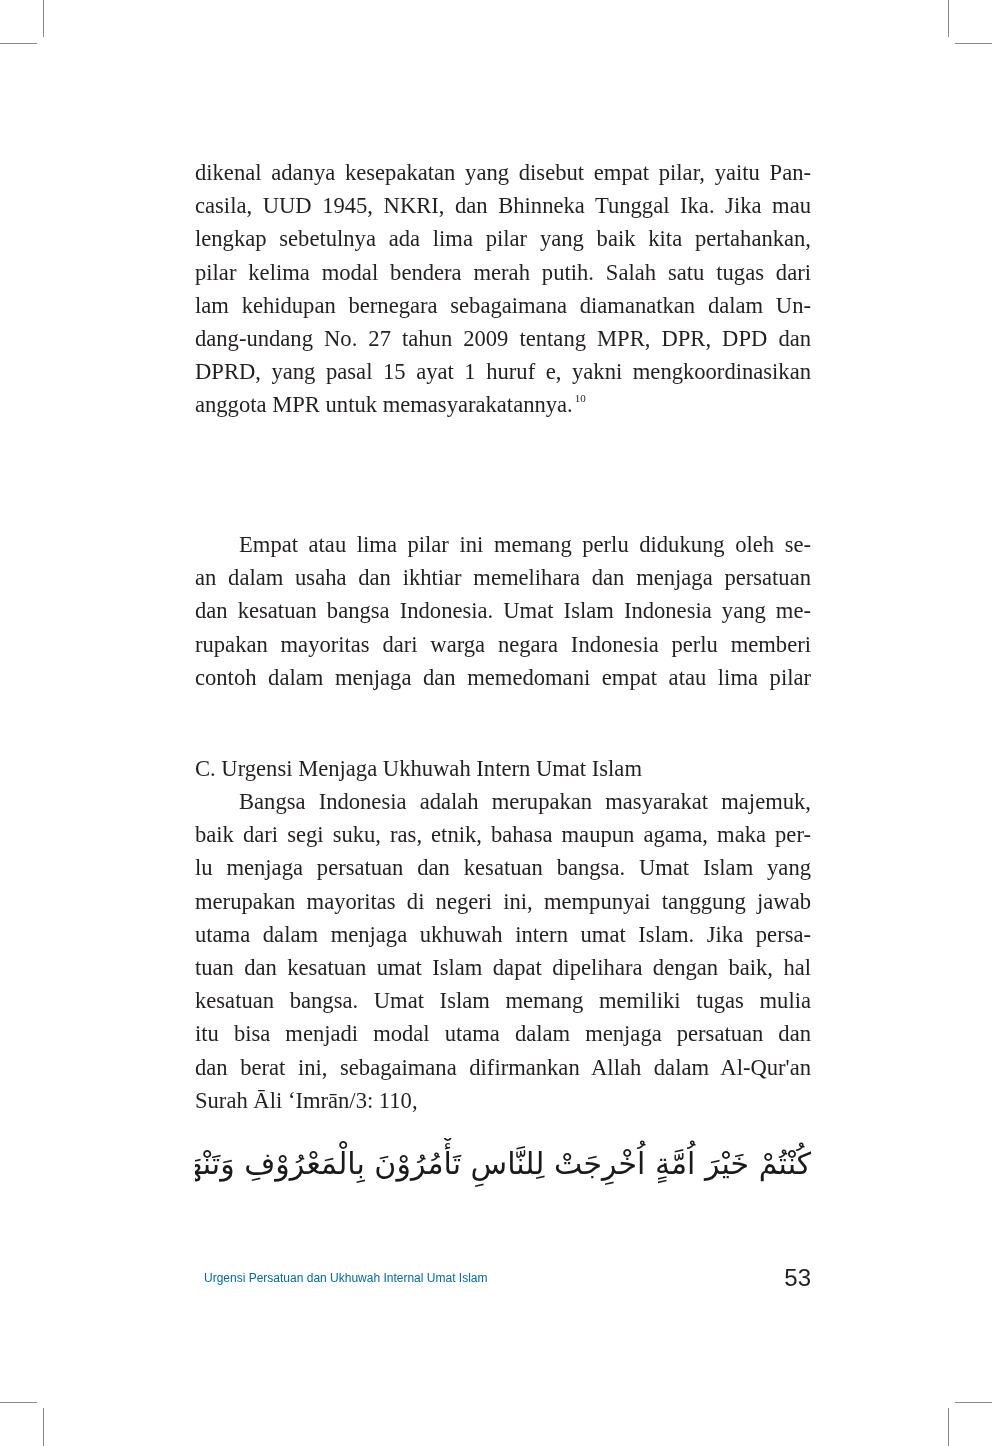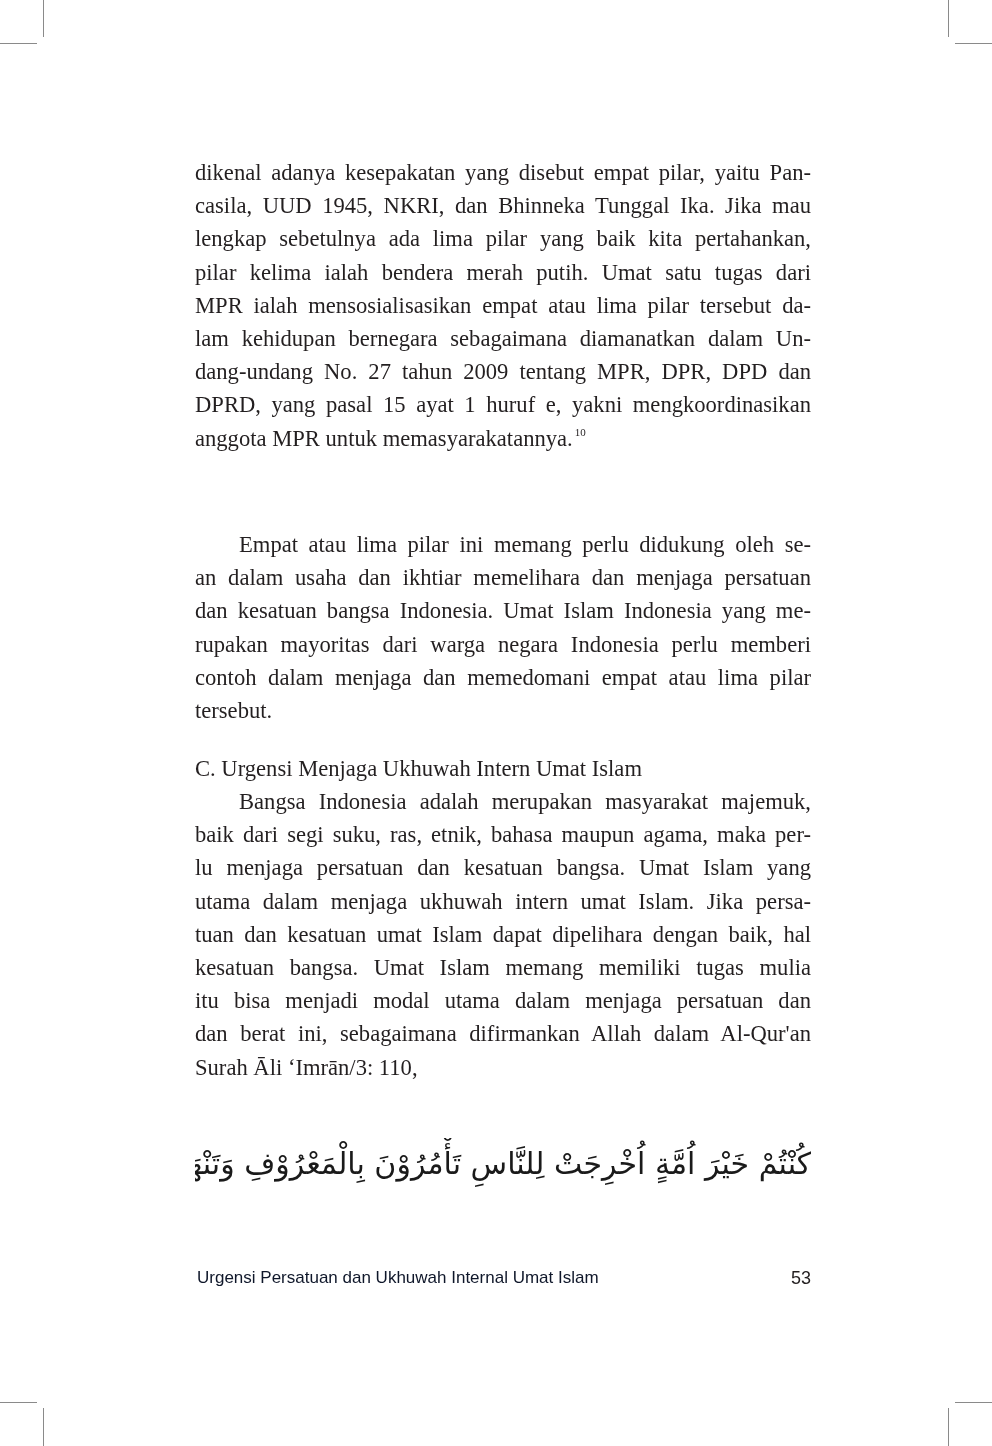--- a/index.html
+++ b/index.html
@@ -69,34 +69,34 @@
       font-size: 30px;
       line-height: 52px;
       direction: rtl;
       text-align: right;
       white-space: nowrap;
       overflow: hidden;
       color: #1a1a1a;
     }
     .footer-title {
       position: absolute;
-      left: 197px;
+      left: 204px;
       top: 1266px;
       font-family: "Liberation Sans", "DejaVu Sans", sans-serif;
-      font-size: 17px;
+      font-size: 12px;
       line-height: 24px;
-      color: #0f172a;
+      color: #0369a1;
       white-space: nowrap;
     }
     .footer-page {
       position: absolute;
       right: 181px;
       top: 1266px;
       font-family: "Liberation Sans", "DejaVu Sans", sans-serif;
-      font-size: 18px;
+      font-size: 24px;
       line-height: 24px;
       color: #231f20;
     }
   </style>
 </head>
 <body>
 
 <div class="crop" style="left:43px; top:0; width:1px; height:37px;"></div>
 <div class="crop" style="left:0; top:43px; width:37px; height:1px;"></div>
 <div class="crop" style="left:948px; top:0; width:1px; height:37px;"></div>
@@ -104,47 +104,46 @@
 <div class="crop" style="left:0; top:1402px; width:37px; height:1px;"></div>
 <div class="crop" style="left:43px; top:1408px; width:1px; height:38px;"></div>
 <div class="crop" style="left:955px; top:1402px; width:37px; height:1px;"></div>
 <div class="crop" style="left:948px; top:1408px; width:1px; height:38px;"></div>
 
 <div class="text-block" style="top:156px;">
   <p class="para" style="text-indent:0;">
     <span class="line">dikenal adanya kesepakatan yang disebut empat pilar, yaitu Pan-</span>
     <span class="line">casila, UUD 1945, NKRI, dan Bhinneka Tunggal Ika. Jika mau</span>
     <span class="line">lengkap sebetulnya ada lima pilar yang baik kita pertahankan,</span>
-    <span class="line">pilar kelima ialah bendera merah putih. Umat satu tugas dari</span>
-    <span class="line">MPR ialah mensosialisasikan empat atau lima pilar tersebut da-</span>
+    <span class="line">pilar kelima modal bendera merah putih. Salah satu tugas dari</span>
     <span class="line">lam kehidupan bernegara sebagaimana diamanatkan dalam Un-</span>
     <span class="line">dang-undang No. 27 tahun 2009 tentang MPR, DPR, DPD dan</span>
     <span class="line">DPRD, yang pasal 15 ayat 1 huruf e, yakni mengkoordinasikan</span>
     <span class="line last"><span>anggota MPR untuk memasyarakatannya.</span><sup class="fn">10</sup></span>
   </p>
 </div>
 
 <div class="text-block" style="top:488px;margin-top:40px;">
   <p class="para" style="text-indent:0;">
     <span class="line first">Empat atau lima pilar ini memang perlu didukung oleh se-</span>
     <span class="line">an dalam usaha dan ikhtiar memelihara dan menjaga persatuan</span>
     <span class="line">dan kesatuan bangsa Indonesia. Umat Islam Indonesia yang me-</span>
     <span class="line">rupakan mayoritas dari warga negara Indonesia perlu memberi</span>
     <span class="line">contoh dalam menjaga dan memedomani empat atau lima pilar</span>
-    <span class="line last">tersebut.</span>
   </p>
 </div>
 
 <div class="heading">C. Urgensi Menjaga Ukhuwah Intern Umat Islam</div>
 
 <div class="text-block" style="top:785px;">
   <p class="para" style="text-indent:0;">
     <span class="line first">Bangsa Indonesia adalah merupakan masyarakat majemuk,</span>
     <span class="line">baik dari segi suku, ras, etnik, bahasa maupun agama, maka per-</span>
     <span class="line">lu menjaga persatuan dan kesatuan bangsa. Umat Islam yang</span>
+    <span class="line">merupakan mayoritas di negeri ini, mempunyai tanggung jawab</span>
     <span class="line">utama dalam menjaga ukhuwah intern umat Islam. Jika persa-</span>
     <span class="line">tuan dan kesatuan umat Islam dapat dipelihara dengan baik, hal</span>
     <span class="line">kesatuan bangsa. Umat Islam memang memiliki tugas mulia</span>
     <span class="line">itu bisa menjadi modal utama dalam menjaga persatuan dan</span>
     <span class="line">dan berat ini, sebagaimana difirmankan Allah dalam Al-Qur'an</span>
     <span class="line last">Surah Āli ‘Imrān/3: 110,</span>
   </p>
 </div>
 
 <div class="arabic" lang="ar" dir="rtl">كُنْتُمْ خَيْرَ اُمَّةٍ اُخْرِجَتْ لِلنَّاسِ تَأْمُرُوْنَ بِالْمَعْرُوْفِ وَتَنْهَوْنَ عَنِ</div>

